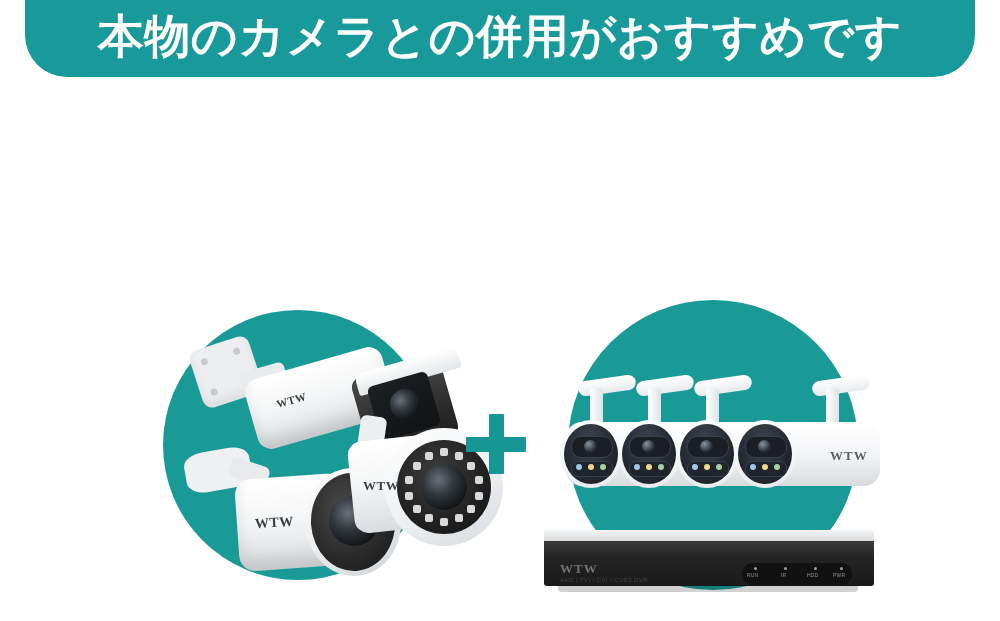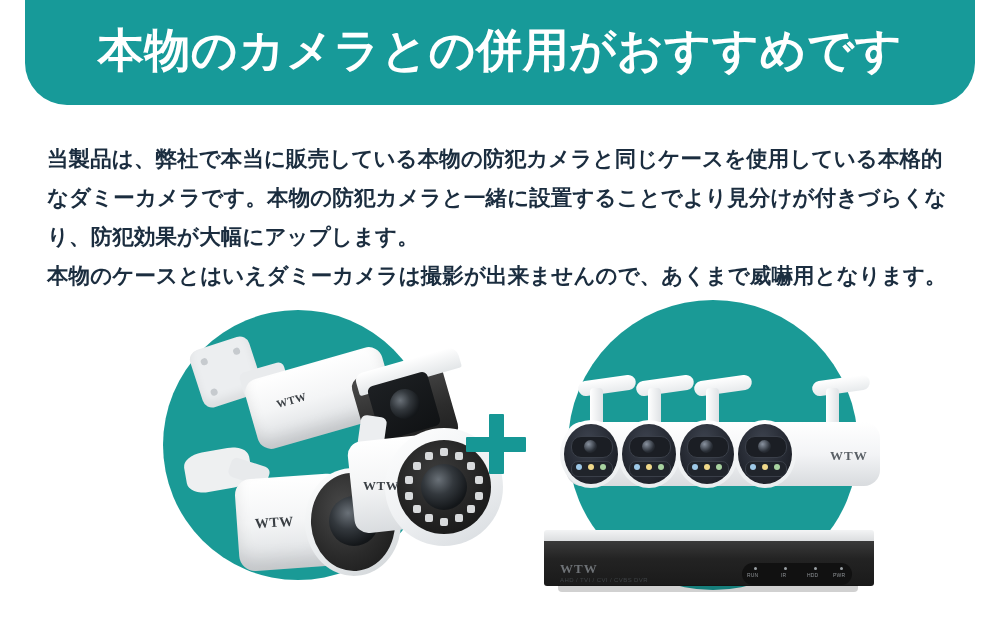--- a/index.html
+++ b/index.html
@@ -21,21 +21,21 @@
     background: #ffffff;
     overflow: hidden;
   }
 
   
   .banner {
     position: absolute;
     left: 25px;
     top: 0px;
     width: 950px;
-    height: 105px;
+    height: 77px;
     background: #179a99;
     border-radius: 0 0 42px 42px;
     display: flex;
     align-items: center;
     justify-content: center;
     box-sizing: border-box;
     padding-bottom: 6px;
   }
   .banner-title {
     color: #ffffff;
@@ -374,24 +374,20 @@
 </style>
 </head>
 <body>
 
 <div class="page">
 
   <div class="banner" style="background: rgb(23, 154, 153);">
     <div class="banner-title">本物のカメラとの併用がおすすめです</div>
   </div>
 
-  <div class="body-copy" style="color: rgb(27, 45, 63);">
-    <p>当製品は、弊社で本当に販売している本物の防犯カメラと同じケースを使用している本格的なダミーカメラです。本物の防犯カメラと一緒に設置することでより見分けが付きづらくなり、防犯効果が大幅にアップします。</p>
-    <p>本物のケースとはいえダミーカメラは撮影が出来ませんので、あくまで威嚇用となります。</p>
-  </div>
 
   <div class="figure-row">
 
     <div class="circle circle-left" style="background: rgb(26, 154, 150);"></div>
 
     <div class="cam-art" style="left:163px; top:20px; width:270px; height:270px;">
 
       <div class="bracket c1-plate">
         <i style="left:10px; top:10px;"></i>
         <i style="left:44px; top:10px;"></i>

